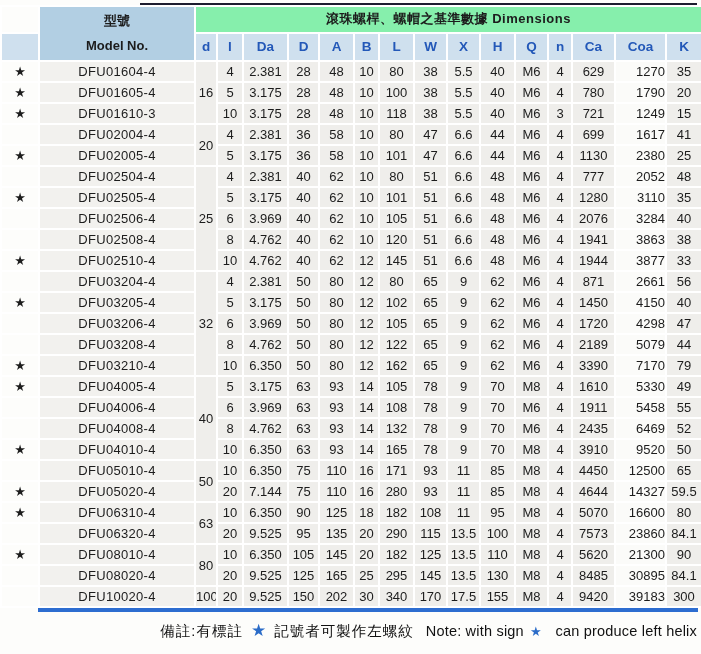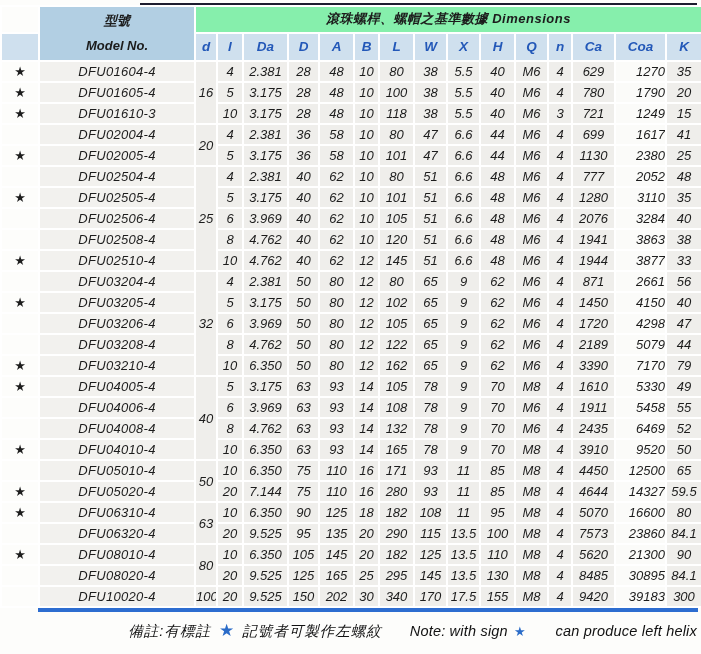--- a/index.html
+++ b/index.html
@@ -2,21 +2,20 @@
 <html><head>
 <meta charset="utf-8">
 <style>
   html,body{margin:0;padding:0;background:#ffffff;}
   .page{
     position:relative;
     width:701px;height:654px;
     background:#fdfdfb;
     font-family:"Liberation Sans","DejaVu Sans",sans-serif;
     overflow:hidden;
-    font-style:italic;
   }
   .topline{
     position:absolute;left:140px;top:3px;width:557px;height:2px;
     background:#1c1c2e;
   }
   table.spec{
     position:absolute;left:0;top:5px;
     width:701px;
     border-collapse:collapse;
     table-layout:fixed;
@@ -83,21 +82,21 @@
   .note{
     position:absolute;left:0;top:620px;width:697px;
     text-align:right;
     font-size:14.5px;
     color:#111;
     white-space:nowrap;
   }
   .note .star{color:#2b6cc8;}
   .note .star.big{font-size:17px;padding:0 4px;}
   .note .star.small{font-size:13px;padding:0 2px;}
-  .note .en{margin-left:24px;letter-spacing:0.2px;}
+  .note .en{margin-left:8px;letter-spacing:0.2px;}
   .note .zh{letter-spacing:1px;}
 </style>
 </head>
 <body>
 
 <div class="page">
   <div class="topline"></div>
 
   <table class="spec">
     <colgroup>

